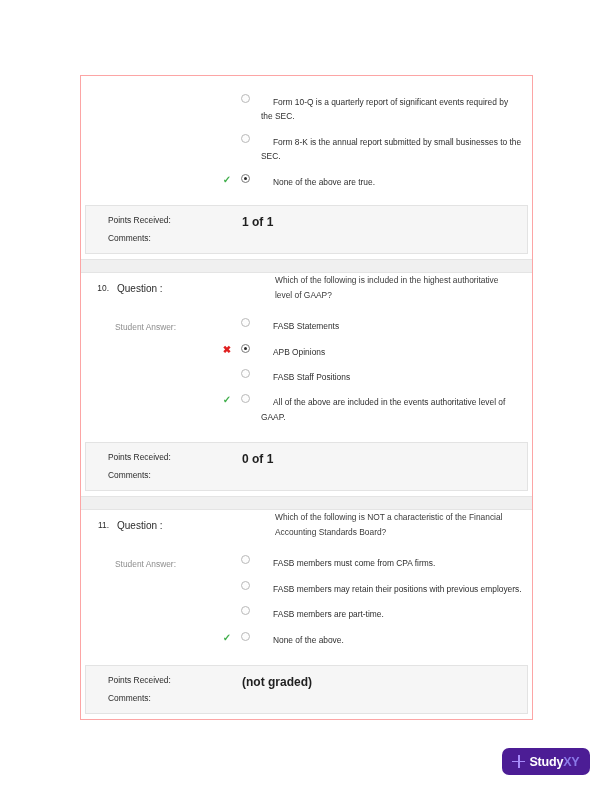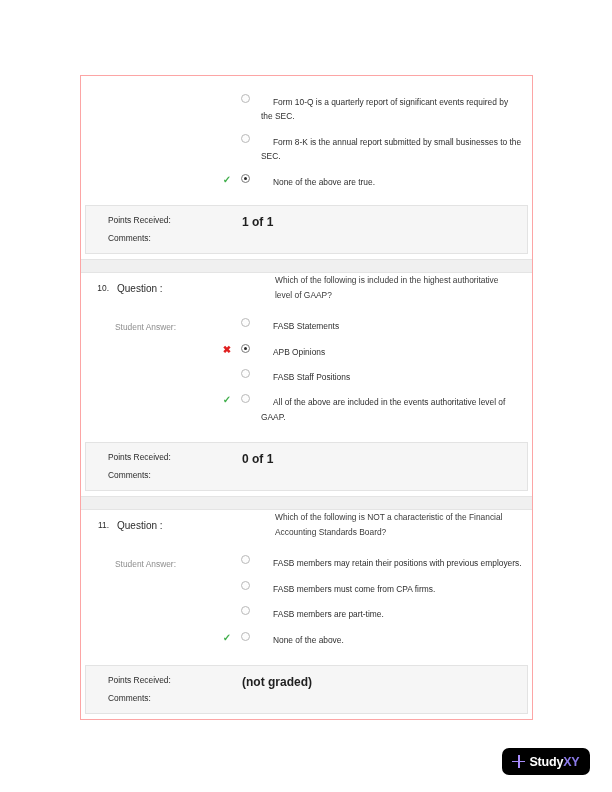--- a/index.html
+++ b/index.html
@@ -189,21 +189,21 @@
   }
 
   
   #brand-badge {
     position: absolute;
     right: 22px;
     bottom: 17px;
     width: 88px;
     height: 27px;
     border-radius: 7px;
-    background: #000000;
+    background: #4c1d95;
     display: flex;
     align-items: center;
     justify-content: center;
     gap: 4px;
   }
   #brand-badge .plus {
     position: relative;
     width: 13px;
     height: 13px;
     flex: 0 0 13px;
@@ -309,25 +309,25 @@
       <div class="q-head">
         <div class="q-num">11.</div>
         <div class="q-label">Question :</div>
         <div class="q-text">Which of the following is NOT a characteristic of the Financial Accounting Standards Board?</div>
       </div>
       <div class="ans-row">
         <div class="ans-label">Student Answer:</div>
         <div class="options">
           <div class="option">
             <span class="radio"></span>
+            <span class="opt-text">FASB members must come from CPA firms.</span>
+          </div>
+          <div class="option">
+            <span class="radio"></span>
             <span class="opt-text">FASB members may retain their positions with previous employers.</span>
-          </div>
-          <div class="option">
-            <span class="radio"></span>
-            <span class="opt-text">FASB members must come from CPA firms.</span>
           </div>
           <div class="option">
             <span class="radio"></span>
             <span class="opt-text">FASB members are part-time.</span>
           </div>
           <div class="option">
             <span class="mark correct">✓</span>
             <span class="radio"></span>
             <span class="opt-text">None of the above.</span>
           </div>

